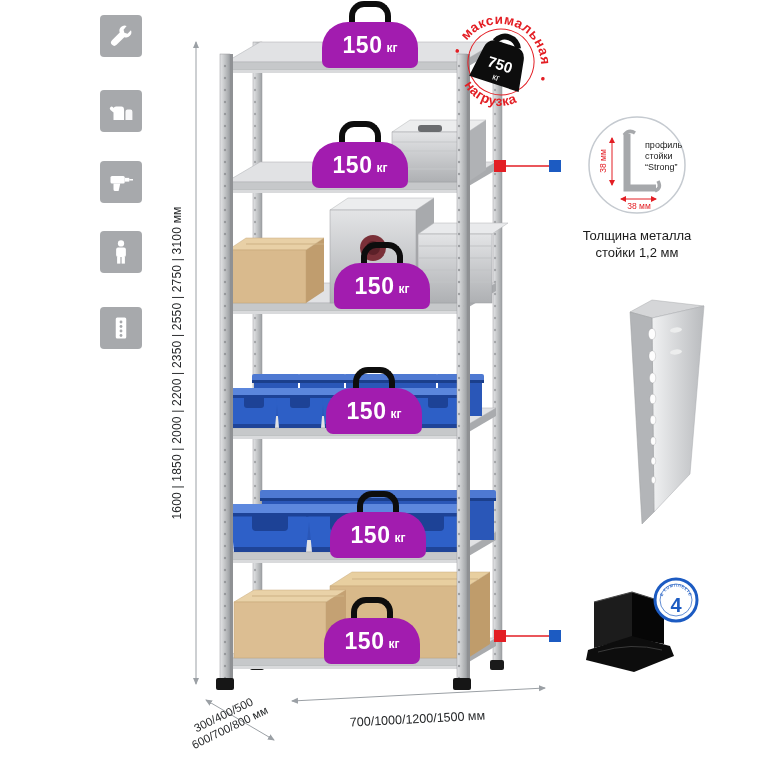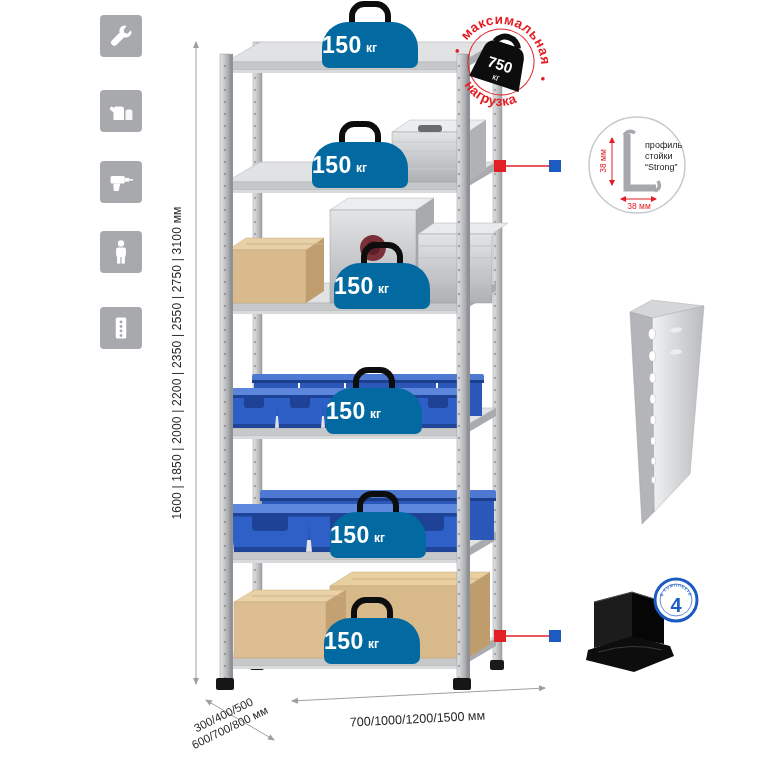--- a/index.html
+++ b/index.html
@@ -6,22 +6,22 @@
   #stage{position:relative;width:765px;height:765px;background:#fff;overflow:hidden;
          font-family:"Liberation Sans","DejaVu Sans",sans-serif;}
   #scene{position:absolute;left:0;top:0;}
   
   .tile{position:absolute;left:100px;width:42px;height:42px;background:#a7a9ac;border-radius:4px;
         display:flex;align-items:center;justify-content:center;}
   
   .weight{position:absolute;width:96px;z-index:6;}
   .w-handle{width:30px;height:18px;border:6px solid #0d0d0d;border-bottom:none;
             border-radius:15px 15px 0 0;margin:0 auto;}
-  .w-body{height:46px;background:#0369a1;border-radius:26px 26px 7px 7px;margin-top:-3px;
-          display:flex;align-items:center;justify-content:flex-start;color:#fff;}
+  .w-body{height:46px;background:#a21caf;border-radius:26px 26px 7px 7px;margin-top:-3px;
+          display:flex;align-items:center;justify-content:center;color:#fff;}
   .w-num{font-size:23px;font-weight:bold;letter-spacing:.5px;}
   .w-unit{font-size:12px;font-weight:bold;margin-left:4px;margin-top:6px;}
   
   .cap{position:absolute;text-align:center;color:#1b1b1b;font-size:13px;font-weight:500;line-height:1.3;}
   .dim{position:absolute;color:#26282a;text-align:center;}
   .dim-h{left:-122px;top:355px;width:600px;height:16px;transform:rotate(-90deg);font-size:12px;letter-spacing:.2px;}
   .dim-depth{left:152px;top:708px;width:150px;transform:rotate(-26deg);font-size:11.5px;line-height:1.2;}
   .dim-width{left:305px;top:712px;width:225px;transform:rotate(-3deg);font-size:12.5px;}
   .stampTxt{fill:#e31e24;font-weight:bold;font-size:13.5px;letter-spacing:.5px;}
 </style>
@@ -365,20 +365,24 @@
       </div>
 </div>
 <div class="weight" style="left:324px;top:597px">
   <div class="w-handle"></div>
   <div class="w-body">
         <span class="w-num">150</span>
         <span class="w-unit">кг</span>
       </div>
 </div>
 
+<div class="cap" style="left:552px;top:228px;width:170px">
+  <span>Толщина металла</span><br>
+  <span>стойки 1,2 мм</span>
+</div>
 <div class="dim dim-h">1600 | 1850 | 2000 | 2200 | 2350 | 2550 | 2750 | 3100 мм</div>
 <div class="dim dim-depth">
   <span>300/400/500</span><br>
   <span>600/700/800 мм</span>
 </div>
 <div class="dim dim-width">700/1000/1200/1500 мм</div>
 
 </div>
 
 </body></html>

